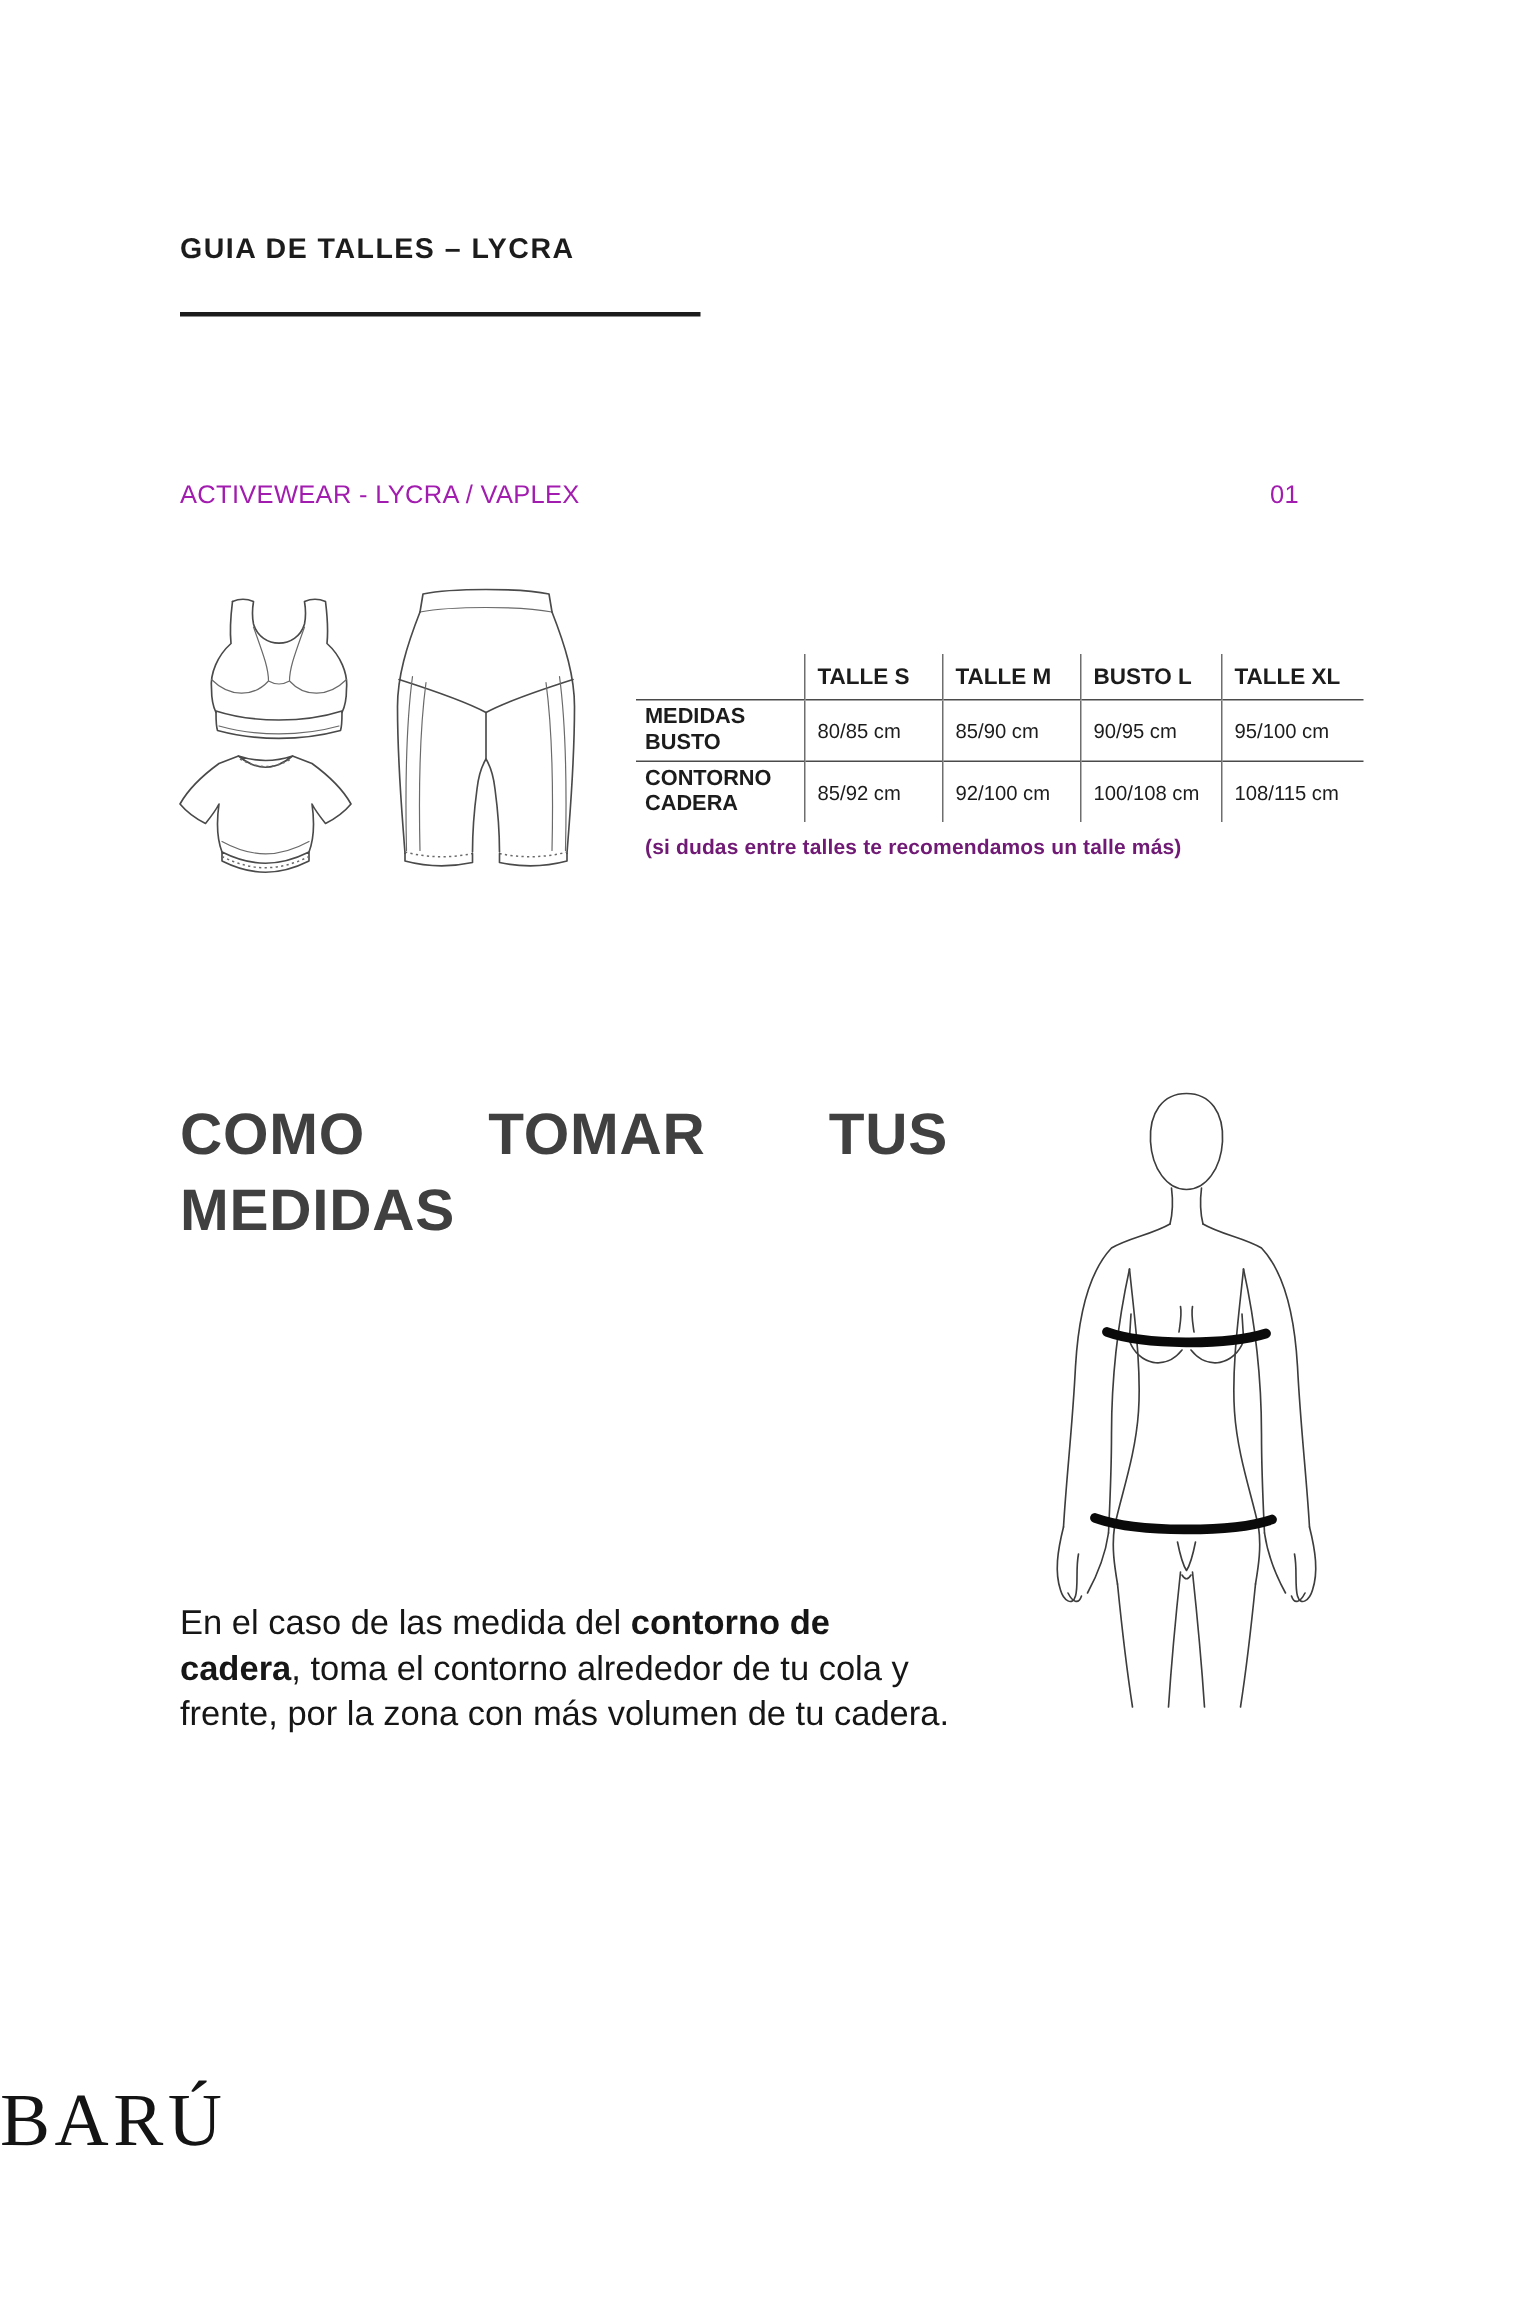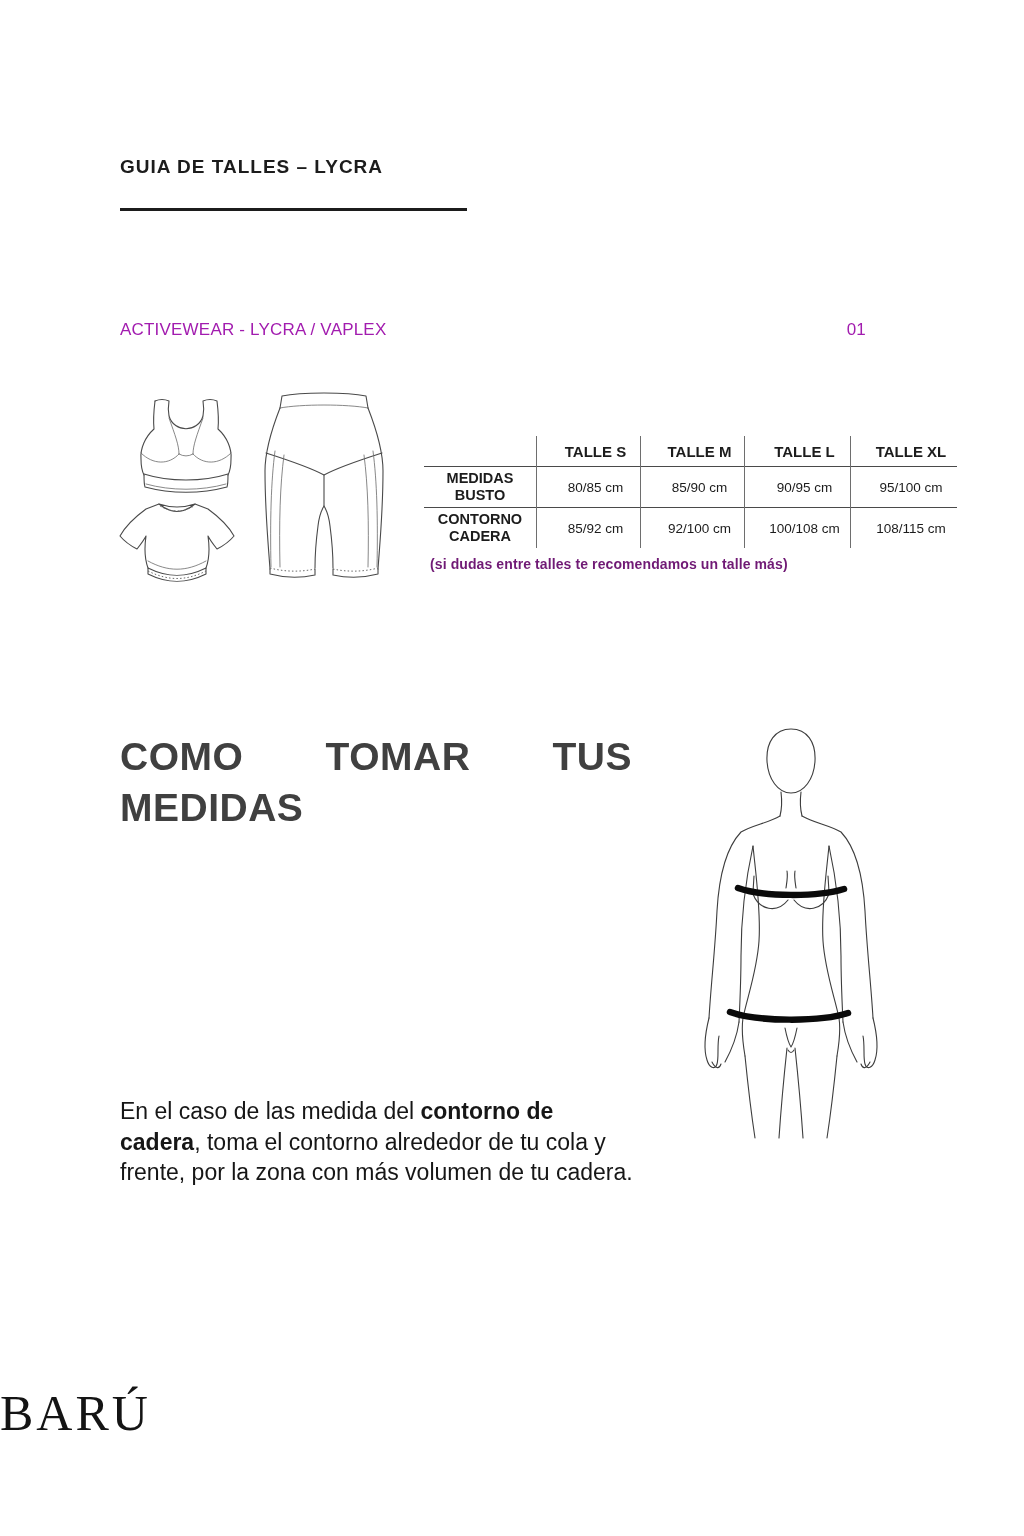--- a/index.html
+++ b/index.html
@@ -31,21 +31,21 @@
     font-size:17px;letter-spacing:0.2px;color:#a21caf;
   }
 
   
   #size-table{
     left:424px;top:436px;
     border-collapse:collapse;
     color:#1c1c1c;
   }
   #size-table th,#size-table td{
-    padding:0 6px 0 20px;text-align:center;vertical-align:middle;
+    padding:0 6px 0 8px;text-align:left;vertical-align:middle;
     font-weight:400;
   }
   #size-table thead th{height:30px;font-size:15px;font-weight:700;}
   #size-table tbody td{height:40px;font-size:13.5px;}
   #size-table .lbl{width:100px;font-size:14.5px;font-weight:700;line-height:1.15;padding-left:6px;}
   #size-table .c1{width:77px;}
   #size-table .c2{width:77px;}
   #size-table .c3{width:79px;}
   #size-table .c4{width:80px;}
   #size-table .vline{border-left:1px solid #6e6e6e;}
@@ -60,21 +60,21 @@
     left:120px;top:731px;width:512px;
     font-size:39px;font-weight:700;letter-spacing:0.5px;line-height:51px;
     text-align:justify;
     color:#404040;
   }
   .body-par{
     left:120px;width:520px;
     font-size:23px;line-height:30.5px;color:#161616;
   }
   #par-1{top:881px;}
-  #par-2{top:1073px;}
+  #par-2{top:1043px;}
   .body-par b{font-weight:700;}
 
   
   #brand-logo{
     left:0;top:1384px;width:1024px;
     font-family:"Liberation Serif",serif;
     font-size:50px;font-weight:500;letter-spacing:3px;
     color:#141414;
   }
 
@@ -130,21 +130,21 @@
     <path class="stitch" d="M19,177 C34,181 50,181 64,178 M82,178 C96,181 112,181 127,177"></path>
     <path class="sketch" d="M19,183 C34,187 50,187 64,184 M82,184 C96,187 112,187 127,183 M19,178 L19,183 M64,178 L64,184 M82,178 L82,184 M127,178 L127,183"></path>
   </svg>
 
   <table id="size-table" class="abs">
     <thead>
       <tr>
         <th class="lbl"></th>
         <th class="c1 vline">TALLE S</th>
         <th class="c2 vline">TALLE M</th>
-        <th class="c3 vline">TALLE L</th>
+        <th class="c3 vline">BUSTO L</th>
         <th class="c4 vline">TALLE XL</th>
       </tr>
     </thead>
     <tbody>
       <tr>
         <td class="lbl">MEDIDAS BUSTO</td>
         <td class="vline">80/85 cm</td>
         <td class="vline">85/90 cm</td>
         <td class="vline">90/95 cm</td>
         <td class="vline">95/100 cm</td>

